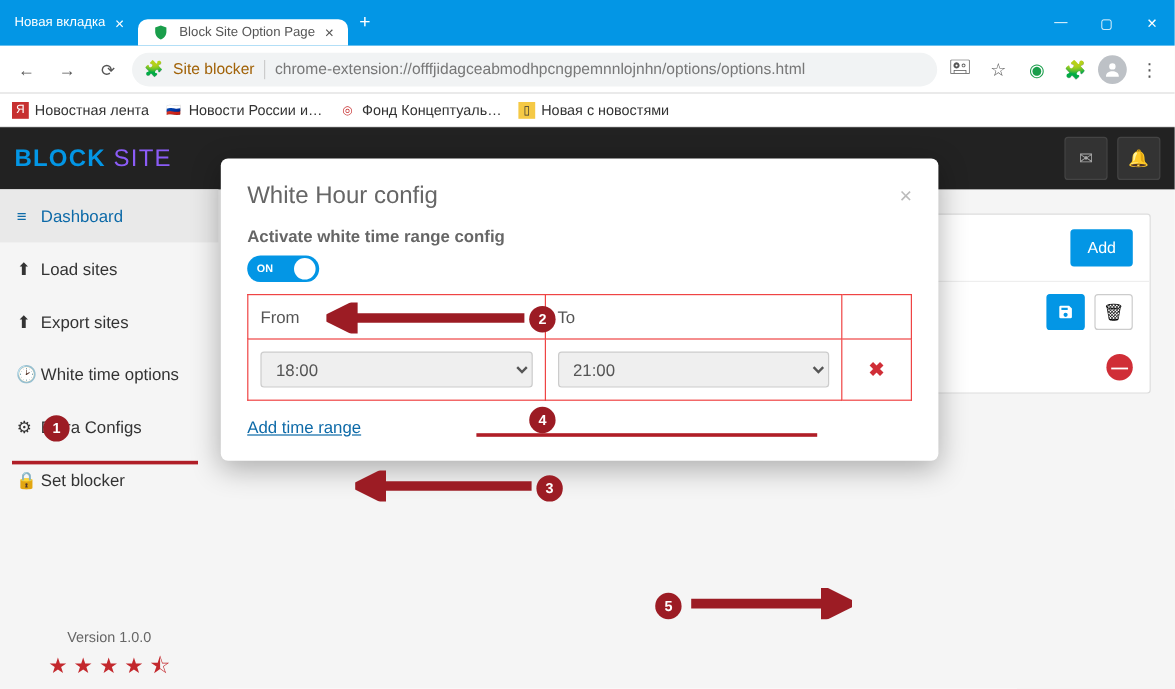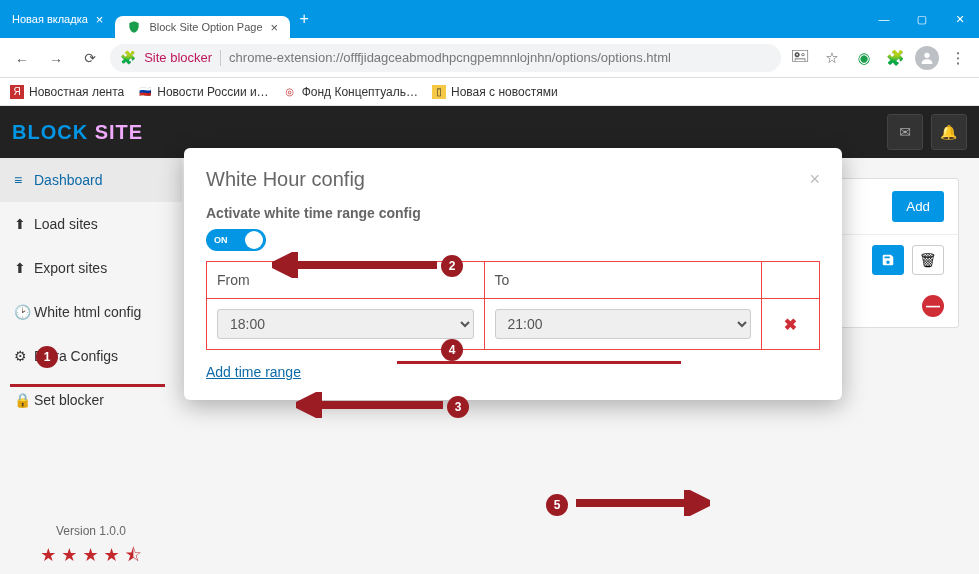--- a/index.html
+++ b/index.html
@@ -12,55 +12,55 @@
 .tab-close { font-size: 13px; cursor: pointer; }
 .tab-icon { width: 14px; height: 14px; display:flex;align-items:center;justify-content:center; }
 .newtab { width: 28px; display: flex; align-items: center; justify-content: center; font-size: 16px; cursor: pointer; }
 .win-btns { margin-left: auto; display: flex; }
 .win-btn { width: 38px; display: flex; align-items: center; justify-content: center; font-size: 11px; cursor:pointer;}
 
 .toolbar { height: 40px; display: flex; align-items: center; padding: 0 8px; gap: 6px; border-bottom: 1px solid #ddd; }
 .nav-btn { width: 28px; height: 28px; border-radius: 14px; display: flex; align-items: center; justify-content: center; color: #555; cursor:pointer; font-size:14px;}
 .omnibox { flex: 1; height: 28px; background: #f1f3f4; border-radius: 14px; display: flex; align-items: center; padding: 0 10px; gap: 8px; color: #555; font-size: 13px; }
 .omnibox .ext-icon{font-size:13px;}
-.omnibox .pagename{color:#be185d;}
+.omnibox .pagename{color:#a16207;}
 .omnibox .sep{width:1px;height:16px;background:#ccc;}
 .omnibox .url{color:#777;}
 .toolbar-icon { width: 26px; height: 26px; display:flex;align-items:center;justify-content:center;color:#555;font-size:15px;cursor:pointer;}
 .avatar { width: 24px; height: 24px; border-radius: 12px; background: #bdc1c6; display:flex;align-items:center;justify-content:center;color:#fff;}
 
 .bookmarks { height: 28px; display: flex; align-items: center; padding: 0 10px; gap: 14px; border-bottom: 1px solid #e5e5e5; font-size:12px;}
 .bm { display: flex; align-items: center; gap: 5px; color: #333; cursor:pointer; }
 .bm .bico{width:14px;height:14px;display:flex;align-items:center;justify-content:center;font-size:10px;}
 
 .appheader { height: 52px; background: #222; display: flex; align-items: center; padding: 0 12px; }
 .logo { font-size: 20px; font-weight: 600; letter-spacing: 1px; }
 .logo .b{color:#0396e5;}
-.logo .s{color:#f0abfc;font-weight:700;}
+.logo .s{color:#8b5cf6;font-weight:400;}
 .hdr-spacer{flex:1;}
 .hdr-btn{width:36px;height:36px;border:1px solid #444;border-radius:3px;margin-left:8px;display:flex;align-items:center;justify-content:center;color:#aaa;cursor:pointer;background:#333;}
 
 .content { display: flex; height: calc(574px - 38px - 40px - 28px - 52px); background: #f5f5f5; }
 .sidebar { width: 182px; background: #f5f5f5; display:flex;flex-direction:column; }
 .side-item { padding: 14px 14px; color: #333; display:flex;align-items:center;gap:6px;cursor:pointer; font-size:14px;}
 .side-item.active { background: #e9e9e9; color:#0d6aa8; }
 .side-item .sico{width:14px;}
 .version{text-align:center;color:#666;font-size:12px;margin-top:auto;padding:8px 0 4px;}
 .stars{text-align:center;font-size:18px;color:#c3282d;padding-bottom:2px;}
 
 .main{flex:1;padding:20px;position:relative;}
 .card{background:#fff;border:1px solid #ddd;border-radius:3px;}
 .addrow{display:flex;justify-content:flex-end;padding:12px 14px;border-bottom:1px solid #eee;}
 .addbtn{background:#0396e5;color:#fff;border:none;padding:8px 14px;border-radius:3px;cursor:pointer;}
 .entryrow{display:flex;align-items:center;justify-content:flex-end;gap:8px;padding:10px 14px;}
 .iconbtn{width:32px;height:30px;border:1px solid #ccc;border-radius:3px;display:flex;align-items:center;justify-content:center;cursor:pointer;background:#fff;}
 .iconbtn.blue{background:#0396e5;border-color:#0396e5;color:#fff;}
 .entryrow2{display:flex;justify-content:flex-end;padding:10px 14px;}
 .circle-red{width:22px;height:22px;border-radius:11px;background:#d02e37;color:#fff;display:flex;align-items:center;justify-content:center;font-weight:bold;font-size:14px;}
-.modal{position:absolute;left:184px;top:148px;width:658px;background:#fff;border-radius:6px;box-shadow:0 6px 24px rgba(0,0,0,0.3);padding:20px 22px;}
+.modal{position:absolute;left:184px;top:132px;width:598px;background:#fff;border-radius:6px;box-shadow:0 6px 24px rgba(0,0,0,0.3);padding:20px 22px;}
 .mtitle{display:flex;align-items:center;color:#666;font-size:20px;margin-bottom:10px;}
 .mclose{margin-left:auto;color:#bbb;cursor:pointer;font-size:18px;}
 .mlabel{color:#666;font-weight:bold;font-size:14px;margin:14px 0 8px;}
 .toggle{width:60px;height:22px;border-radius:11px;background:#0396e5;position:relative;display:flex;align-items:center;}
 .toggle .knob{width:18px;height:18px;border-radius:9px;background:#fff;position:absolute;right:3px;}
 .toggle .ton{color:#fff;font-size:9px;font-weight:bold;margin-left:8px;}
 .rangetbl{width:100%;border:1px solid #ddd;border-collapse:collapse;margin-top:10px;}
 .rangetbl th,.rangetbl td{border:1px solid #ef4444;padding:10px;text-align:left;color:#555;font-size:14px;font-weight:normal;}
 .rangetbl th{background:#fff;}
 .sel{width:100%;height:30px;border:1px solid #ccc;border-radius:3px;padding:0 8px;font-size:14px;color:#555;}
@@ -162,21 +162,21 @@
     <div class="side-item">
         <span class="sico">⬆</span>
         <span>Load sites</span>
       </div>
     <div class="side-item">
         <span class="sico">⬆</span>
         <span>Export sites</span>
       </div>
     <div class="side-item">
         <span class="sico">🕑</span>
-        <span>White html config</span>
+        <span>White time options</span>
       </div>
     <div class="side-item">
         <span class="sico">⚙</span>
         <span>Extra Configs</span>
       </div>
     <div class="side-item">
         <span class="sico">🔒</span>
         <span>Set blocker</span>
       </div>
     <div class="version">Version 1.0.0</div>

